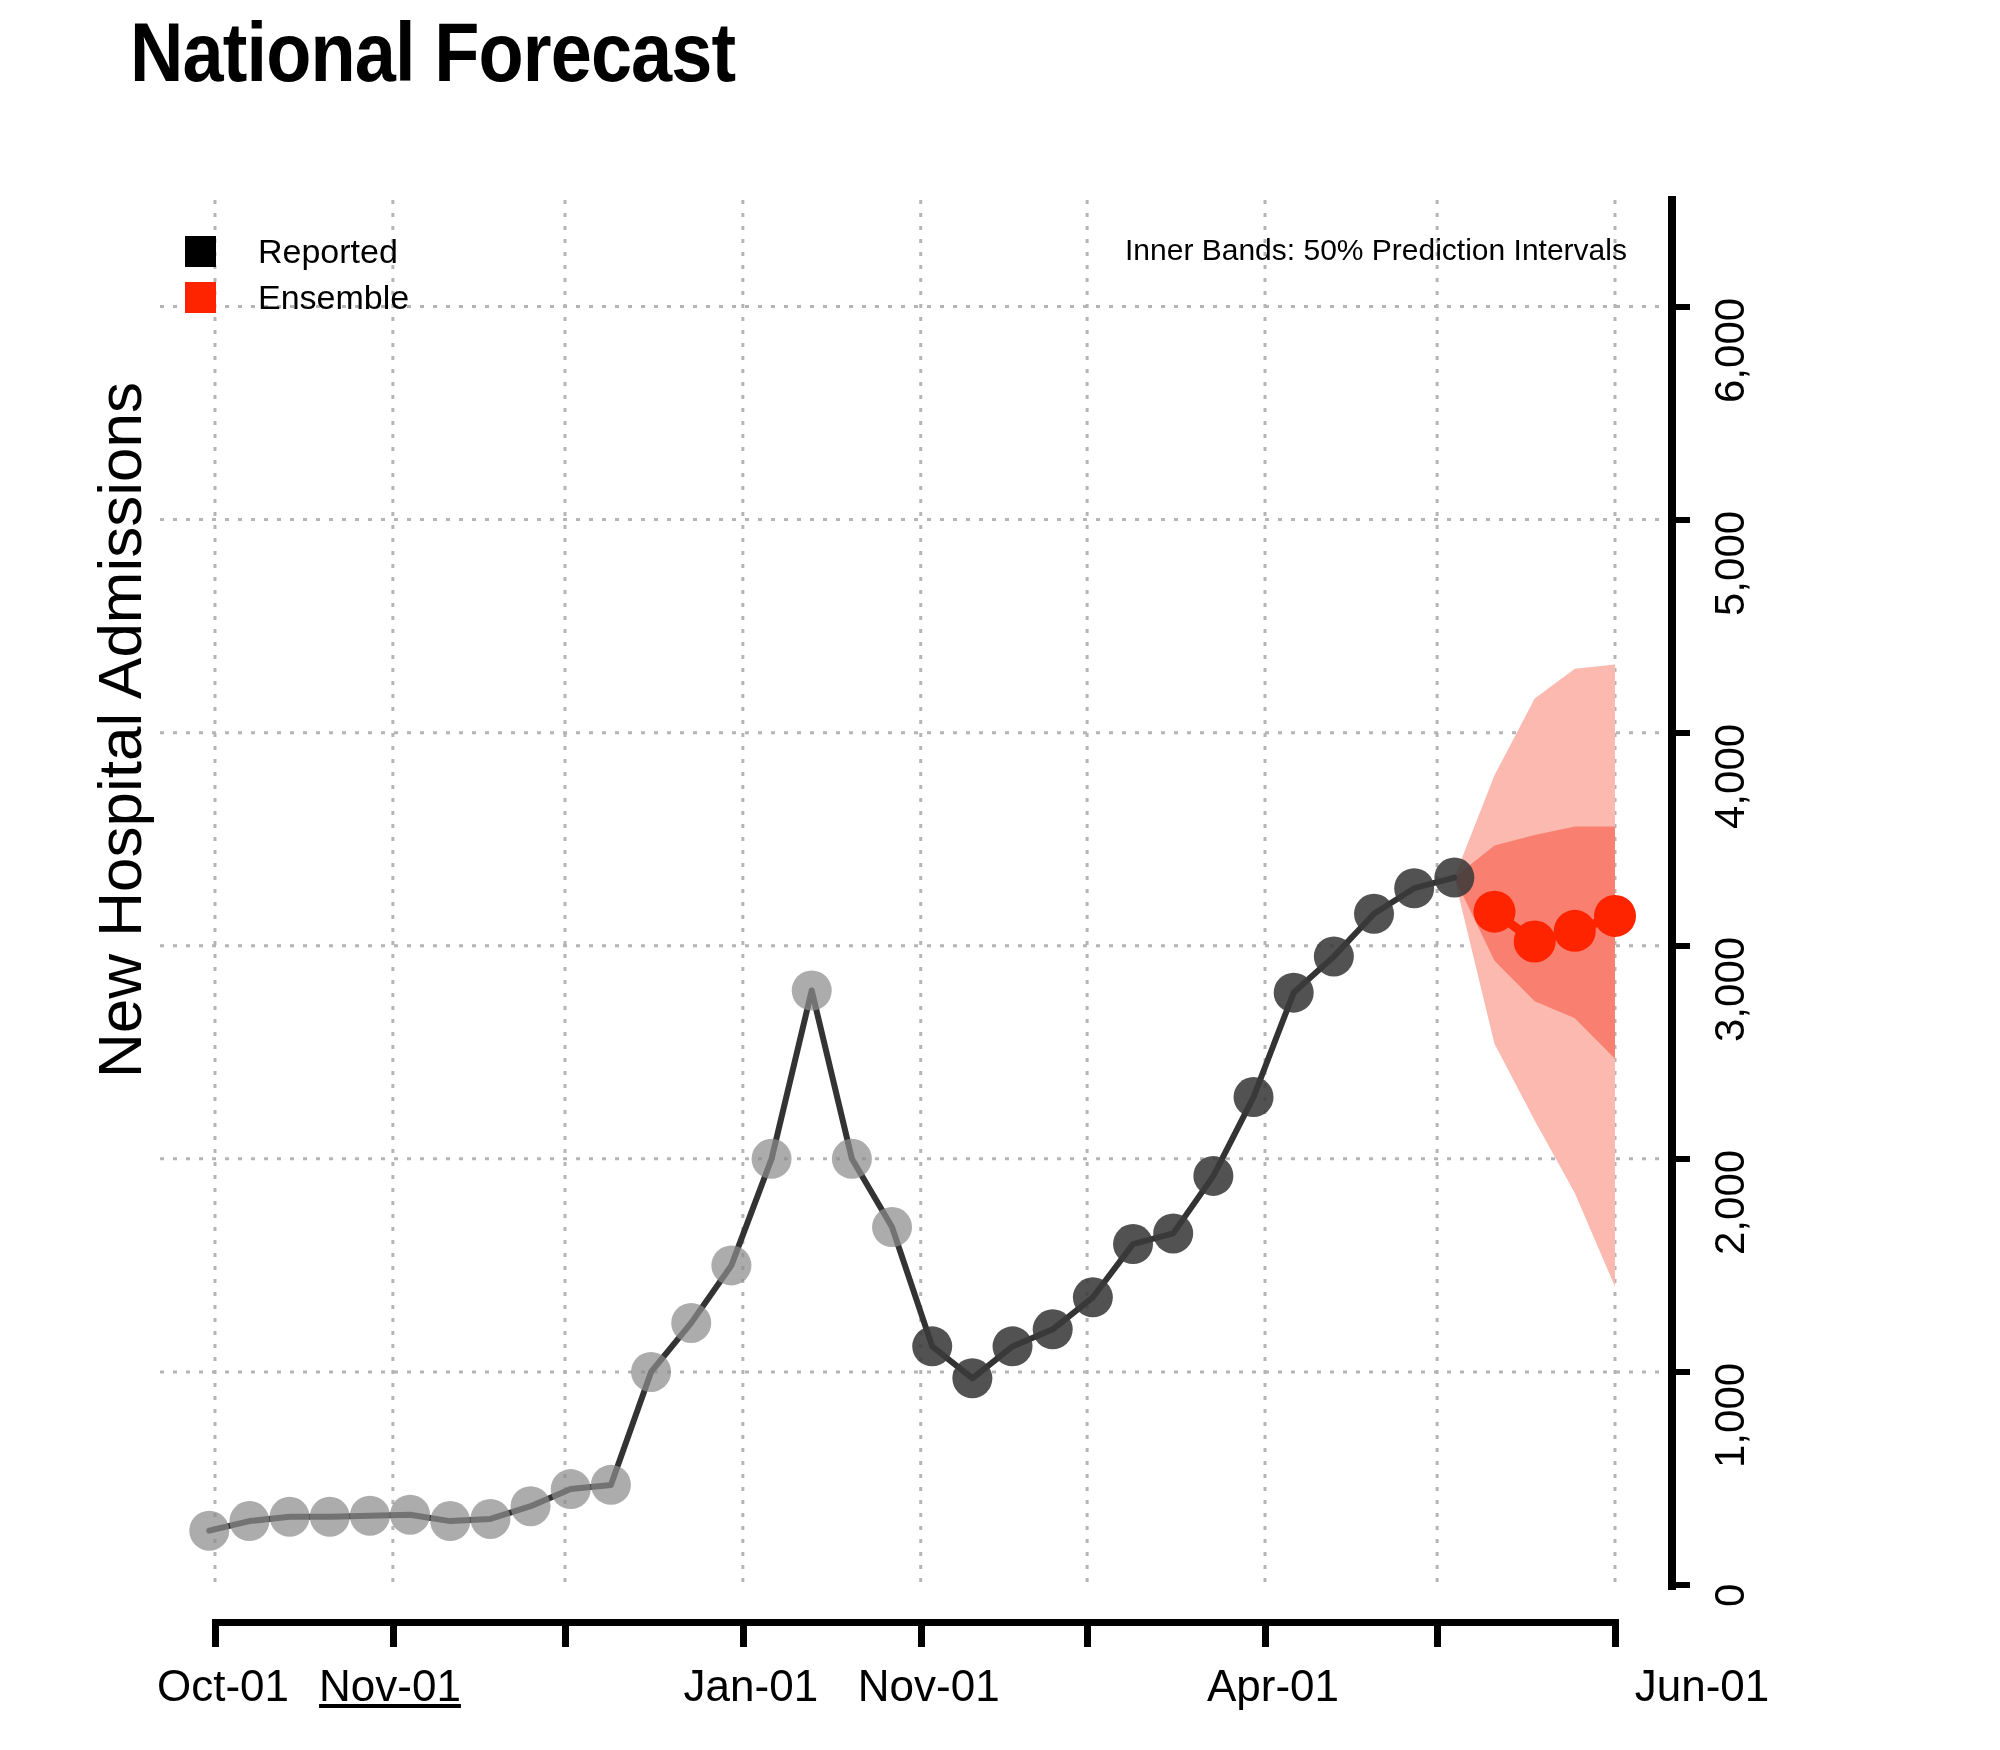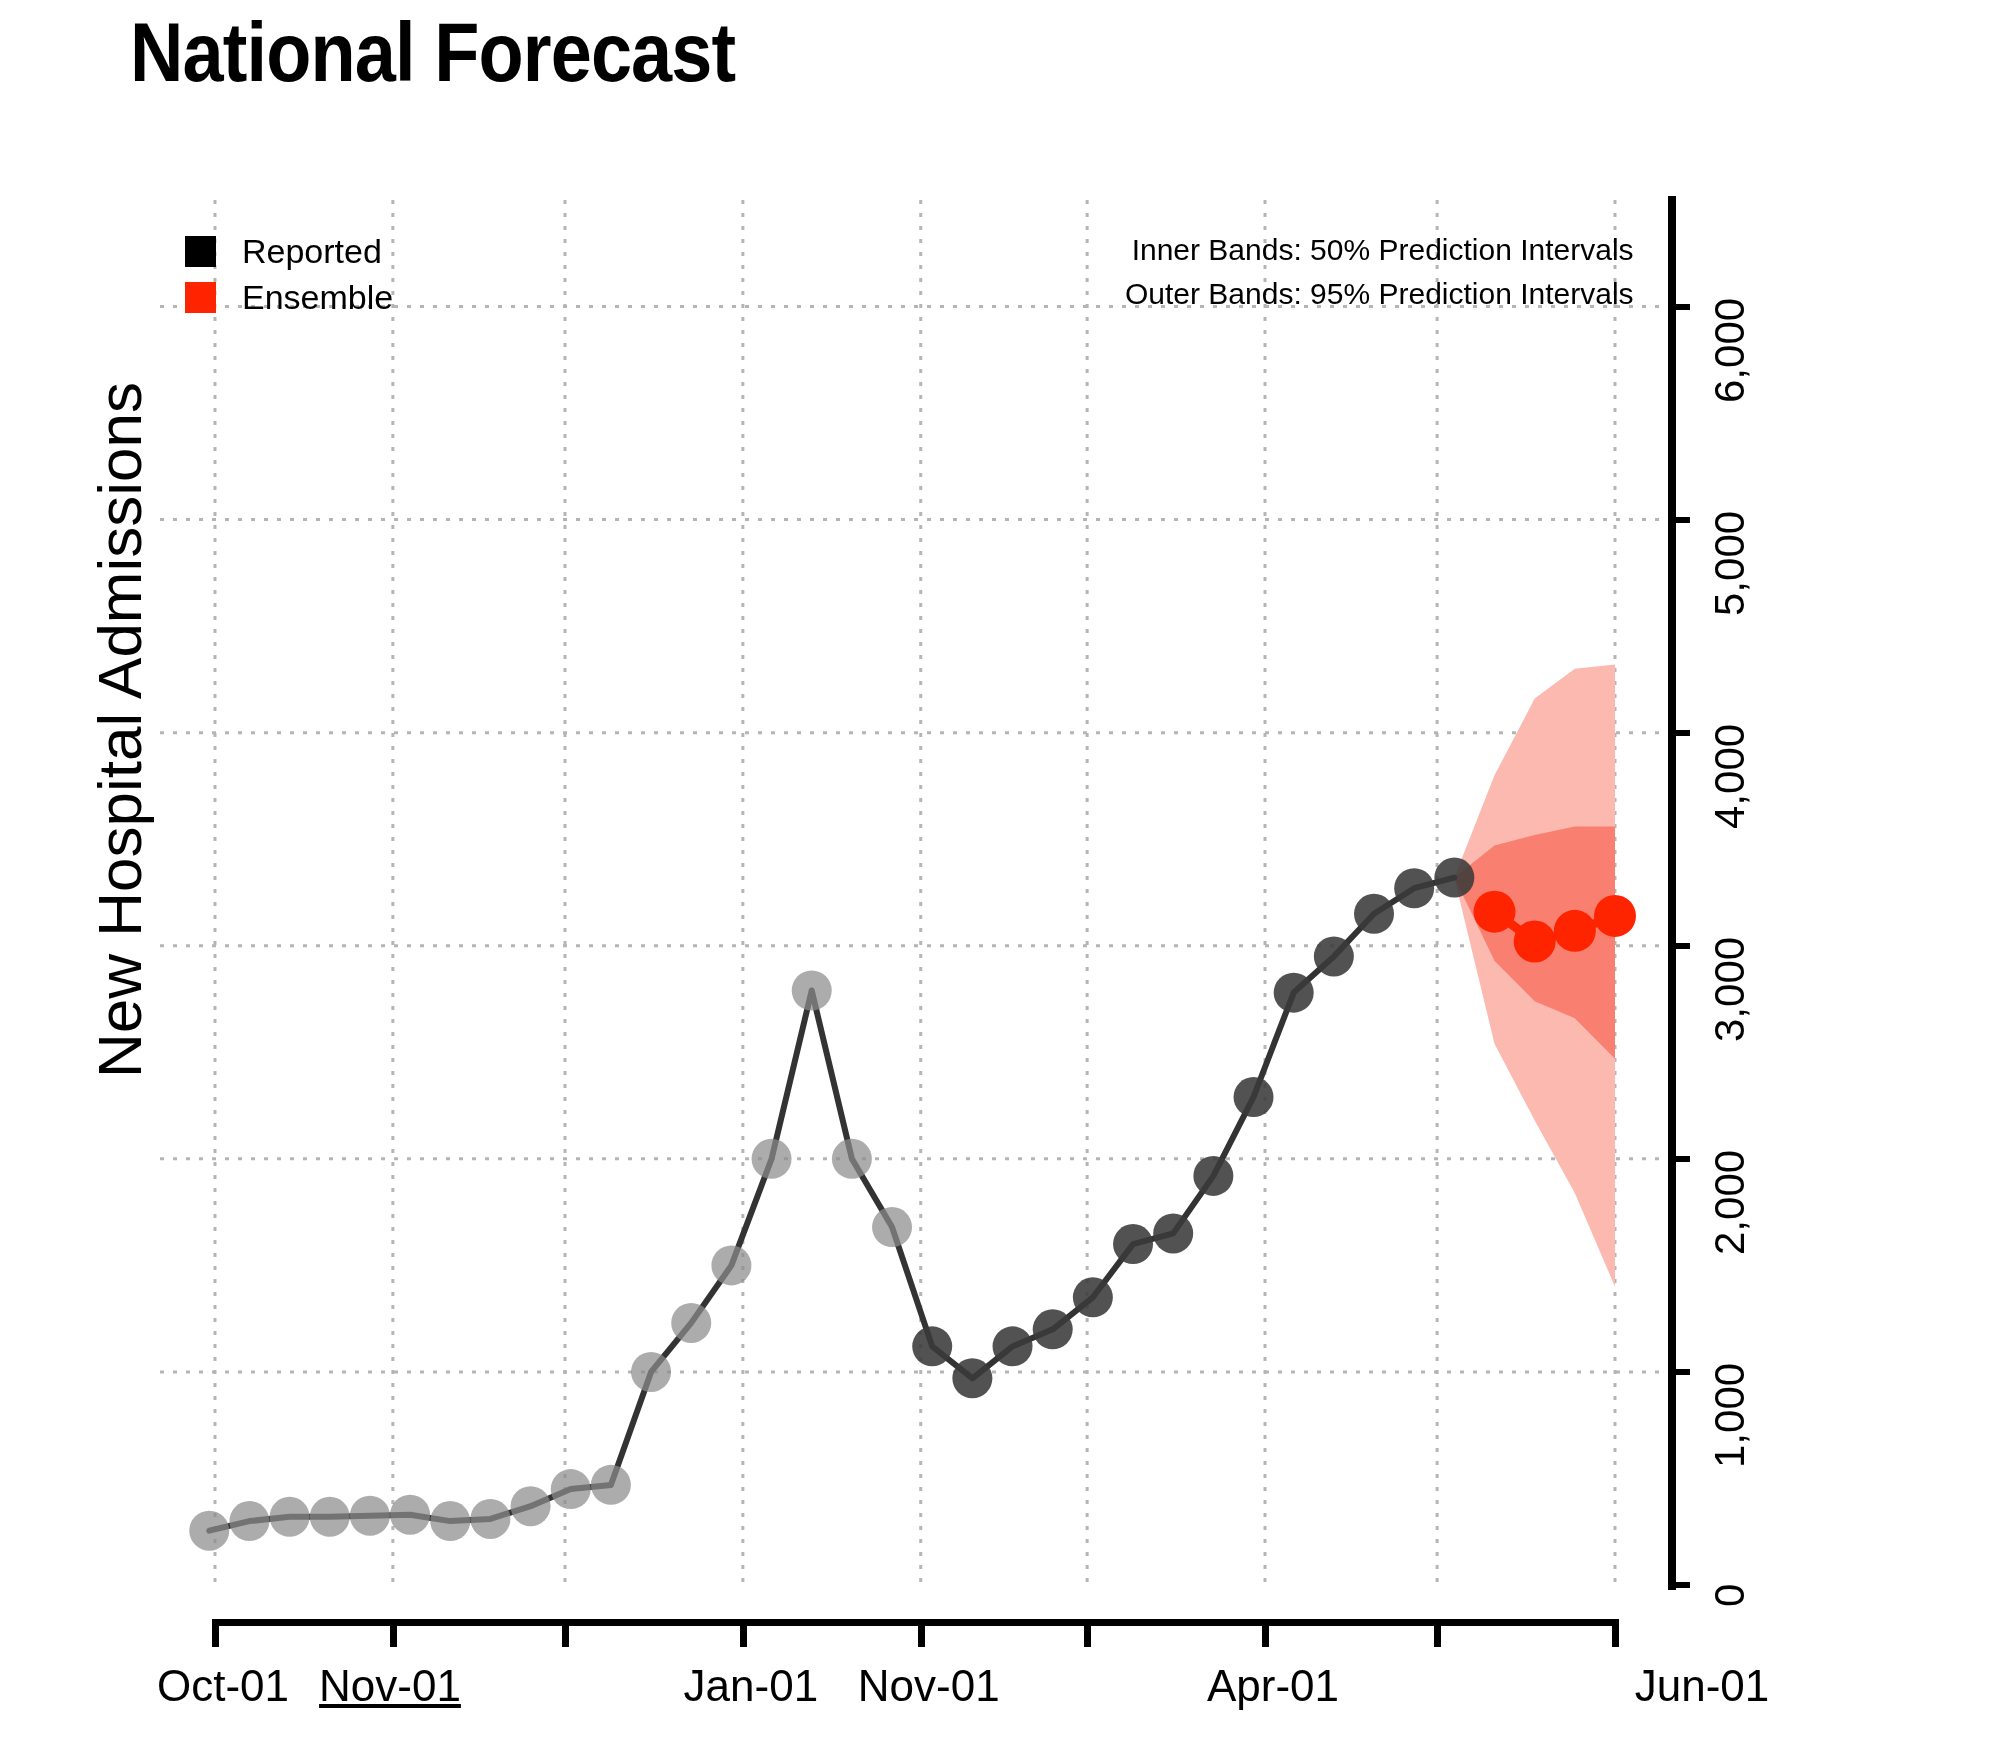--- a/index.html
+++ b/index.html
@@ -31,21 +31,21 @@
 
   
   #panel{
     position:absolute;left:160px;top:200px;
     width:1510px;height:1385px;
   }
   #plotsvg{position:absolute;left:0;top:0;width:1510px;height:1385px;}
 
   
   #legend{position:absolute;left:185px;top:228px;}
-  .lg-row{display:flex;align-items:center;height:46px;}
+  .lg-row{display:flex;align-items:center;height:46px;gap:16px;}
   .lg-sw{width:31px;height:31px;margin-right:26px;flex:0 0 auto;}
   .lg-txt{font-size:34px;color:#000;white-space:nowrap;}
 
   
   #bandnote{position:absolute;left:1125px;top:228px;text-align:left;}
   .bn-row{font-size:30px;color:#000;white-space:nowrap;line-height:44px;text-align:right;}
 
   
   #yaxis{position:absolute;left:1668px;top:196px;width:8px;height:1394px;background:#000;}
   .ytick{position:absolute;left:1668px;width:22px;height:6px;background:#000;}
@@ -150,21 +150,20 @@
       <span class="lg-txt">Reported</span>
     </div>
     <div class="lg-row">
       <span class="lg-sw" style="background: rgb(255, 36, 0);"></span>
       <span class="lg-txt">Ensemble</span>
     </div>
   </div>
 
   <div id="bandnote">
     <div class="bn-row">Inner Bands: 50% Prediction Intervals</div>
-    <div class="bn-row">Outer Bands: 95% Prediction Intervals</div>
   </div>
 
   <div id="yaxis"></div>
   <div id="yaxis-ticks">
       <div class="ytick" style="top: 1582px;"></div>
       <div class="ytlabel" style="left: 1706px; top: 1607px;">0</div>
       <div class="ytick" style="top: 1368.92px;"></div>
       <div class="ytlabel" style="left: 1706px; top: 1467.92px;">1,000</div>
       <div class="ytick" style="top: 1155.85px;"></div>
       <div class="ytlabel" style="left: 1706px; top: 1254.85px;">2,000</div>

